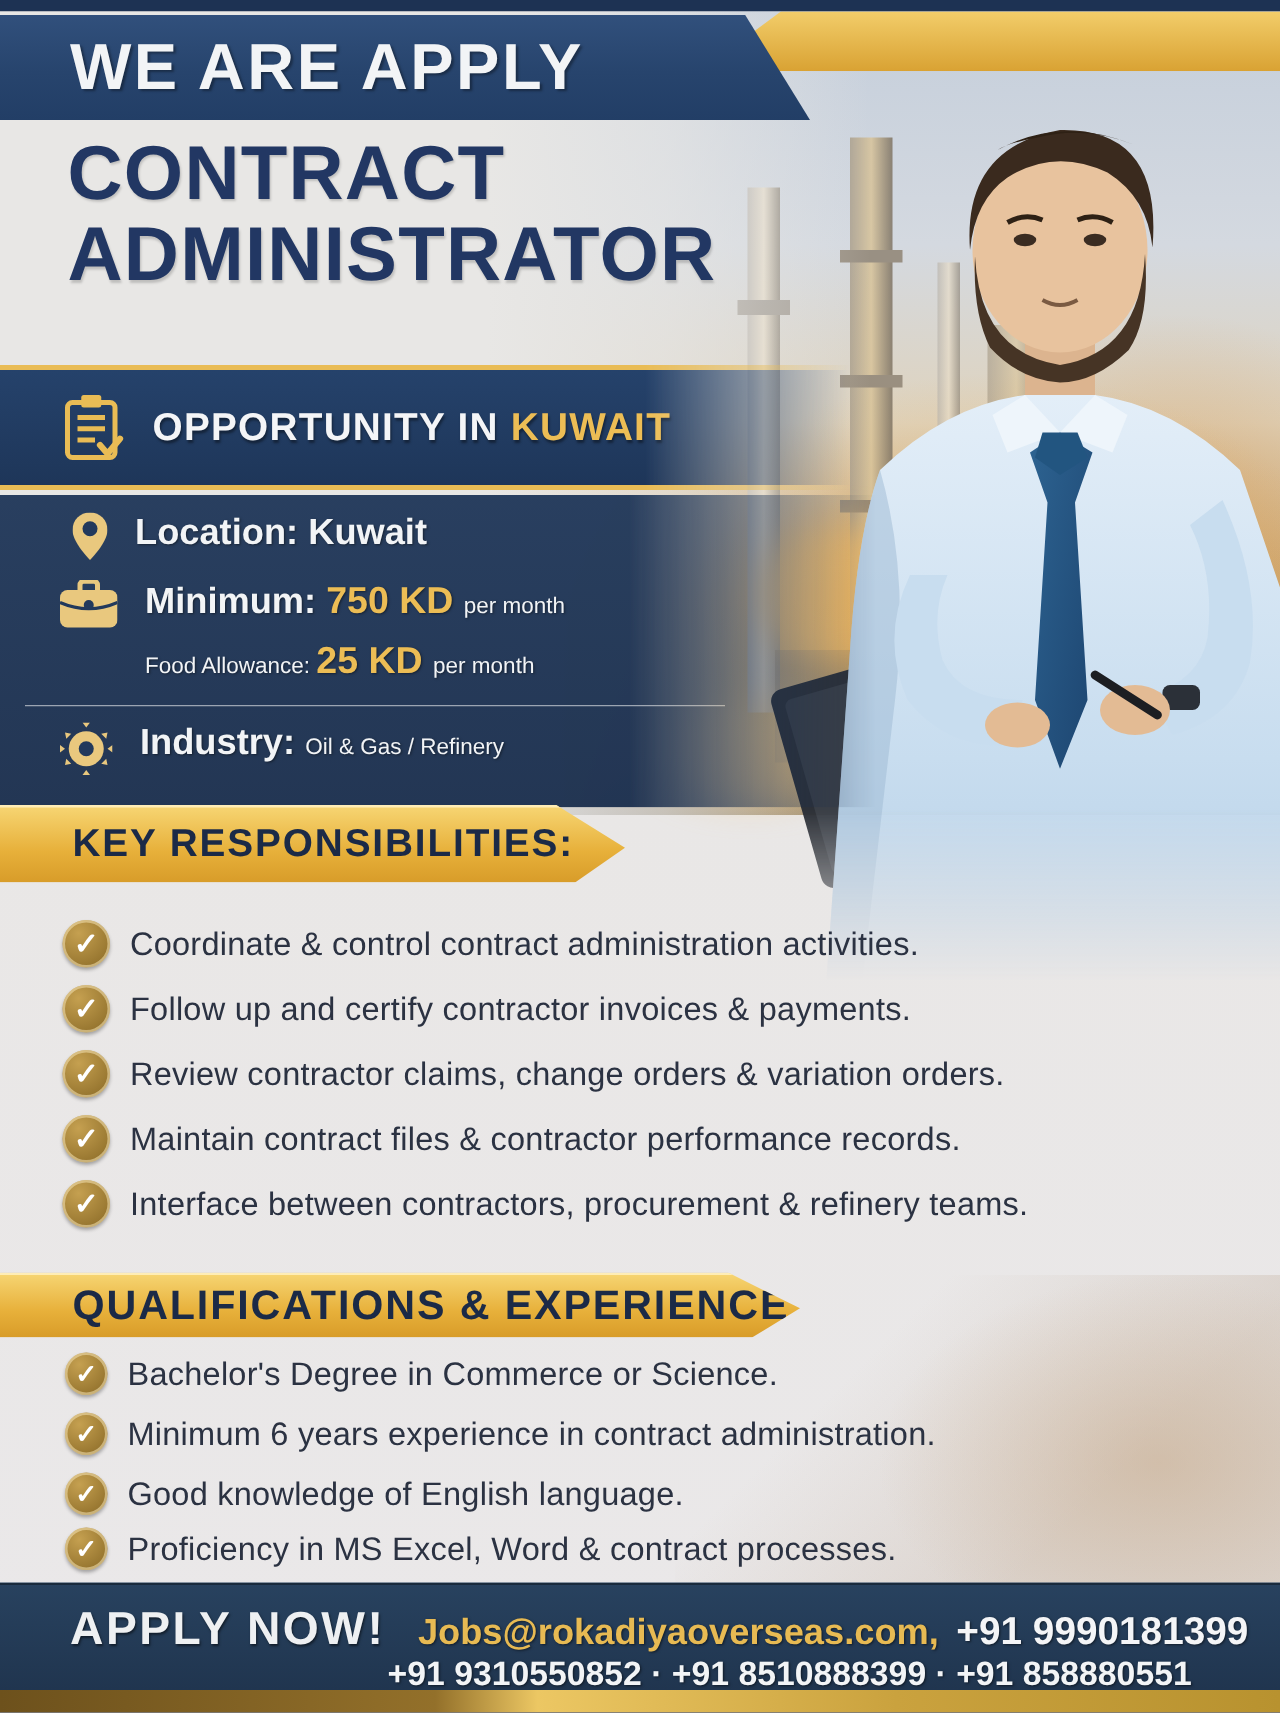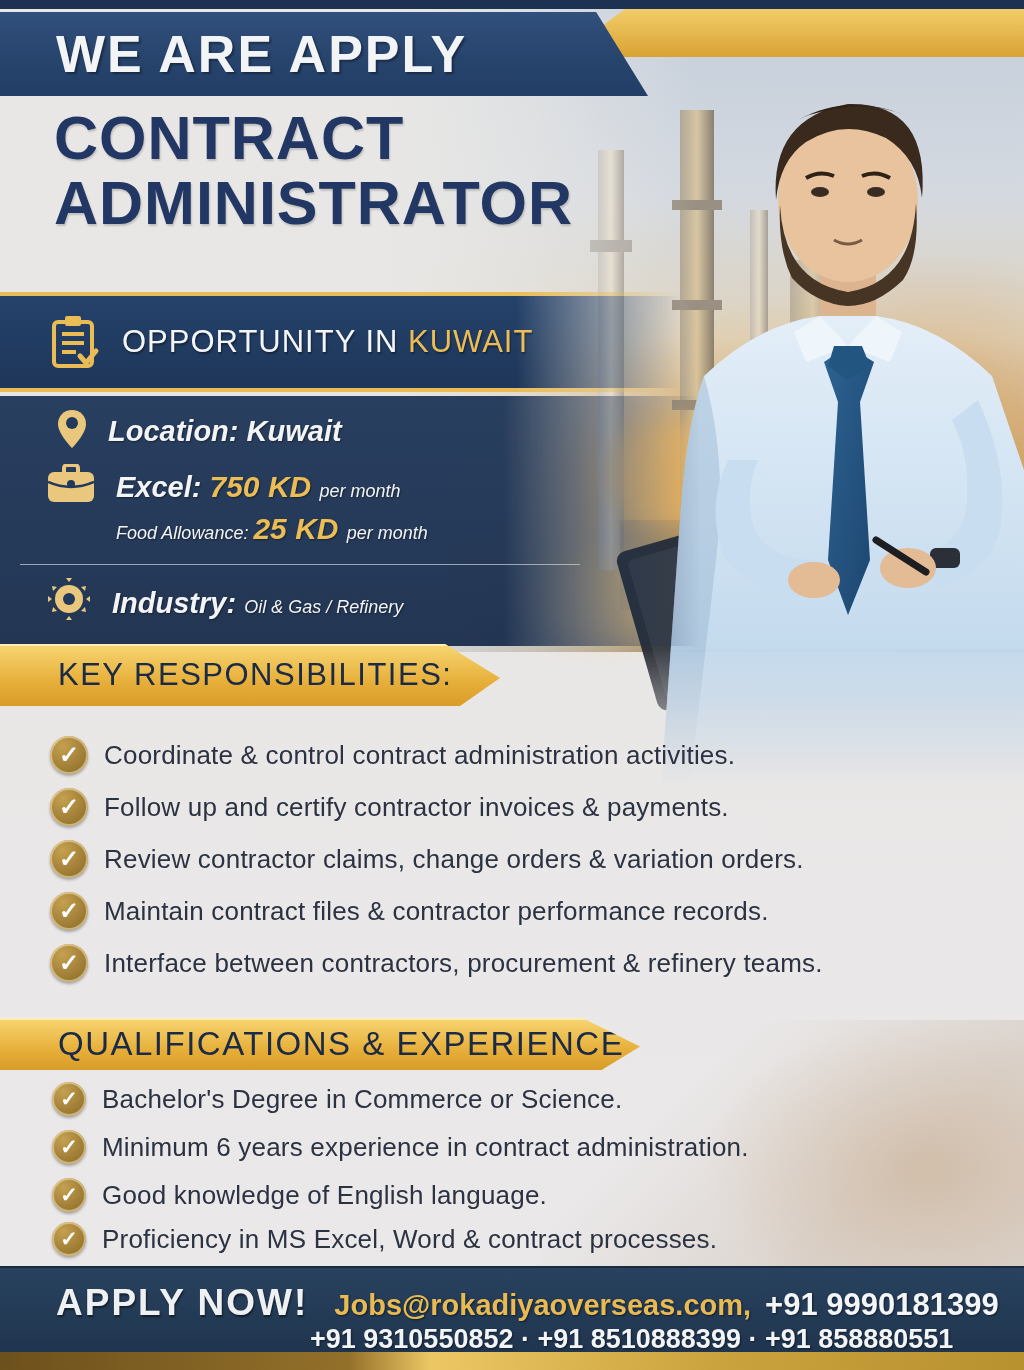--- a/index.html
+++ b/index.html
@@ -53,41 +53,41 @@
   }
   
   .opp-banner{
     position:absolute;left:0;top:292px;width:680px;height:100px;z-index:5;
     background:linear-gradient(180deg,#25426b,#1e3659);
     border-top:4px solid #e9bc55;border-bottom:4px solid #e9bc55;
     display:flex;align-items:center;box-sizing:border-box;padding-left:50px;
     -webkit-mask-image:linear-gradient(90deg,#000 76%,rgba(0,0,0,0) 100%);
     mask-image:linear-gradient(90deg,#000 76%,rgba(0,0,0,0) 100%);
   }
-  .opp-text{margin-left:22px;font-size:31px;font-weight:400;letter-spacing:1px;color:#f4f5f7;text-shadow:1px 2px 2px rgba(0,0,0,.4);}
+  .opp-text{margin-left:22px;font-size:31px;font-weight:700;letter-spacing:1px;color:#f4f5f7;text-shadow:1px 2px 2px rgba(0,0,0,.4);}
   .opp-text .place{color:#ecbd55;}
   
   .details-panel{
     position:absolute;left:0;top:396px;width:700px;height:250px;z-index:5;
     background:linear-gradient(180deg,rgba(33,56,90,.96),rgba(27,47,78,.96));
     -webkit-mask-image:linear-gradient(90deg,#000 72%,rgba(0,0,0,0) 100%);
     mask-image:linear-gradient(90deg,#000 72%,rgba(0,0,0,0) 100%);
   }
-  .detail-row{position:absolute;left:48px;display:flex;align-items:flex-end;color:#f2f4f6;font-style:italic;}
+  .detail-row{position:absolute;left:48px;display:flex;align-items:flex-start;color:#f2f4f6;}
   .detail-row .txt{margin-left:22px;}
   .lbl{font-weight:700;font-size:29px;text-shadow:1px 1px 2px rgba(0,0,0,.45);}
   .val{font-weight:400;font-size:18px;text-shadow:1px 1px 2px rgba(0,0,0,.45);}
   .goldval{color:#ecbd55;font-weight:800;font-size:30px;text-shadow:1px 1px 2px rgba(0,0,0,.45);}
   .divider{position:absolute;left:20px;top:168px;width:560px;height:1px;background:rgba(255,255,255,.55);}
   
   .gold-banner{
     position:absolute;left:0;z-index:6;display:flex;align-items:center;
     background:linear-gradient(180deg,#f7d674 0%,#e7b03a 60%,#d89c29 100%);
     box-shadow:inset 0 2px 0 rgba(255,240,190,.9), 0 3px 6px rgba(0,0,0,.25);
-    color:#1b2a47;font-weight:400;letter-spacing:1.5px;box-sizing:border-box;padding-left:58px;
+    color:#1b2a47;font-weight:700;letter-spacing:1.5px;box-sizing:border-box;padding-left:58px;
   }
   .resp-banner{top:644px;width:500px;height:62px;font-size:31px;
     clip-path:polygon(0 0,89% 0,100% 55%,92% 100%,0 100%);}
   .qual-banner{top:1018px;width:640px;height:52px;font-size:33px;
     clip-path:polygon(0 0,91% 0,100% 55%,94% 100%,0 100%);}
   
   .light-overlay{
     position:absolute;left:540px;top:1020px;width:484px;height:250px;z-index:1;
     background:
       radial-gradient(300px 200px at 80% 60%, rgba(190,150,105,.35), rgba(190,150,105,0) 75%),
@@ -245,21 +245,21 @@
       </svg>
       <div class="txt"><span class="lbl">Location:</span><span class="lbl"> Kuwait</span></div>
     </div>
     <div class="detail-row" style="top:68px;">
       <svg class="icon-gold" width="46" height="40" viewBox="0 0 46 40">
         <rect x="0" y="8" width="46" height="30" rx="6" fill="#e9c87e"></rect>
         <path d="M16,8 V4 a3,3 0 0 1 3,-3 h8 a3,3 0 0 1 3,3 V8" fill="none" stroke="#e9c87e" stroke-width="4"></path>
         <path d="M0,18 Q23,28 46,18" fill="none" stroke="#22395c" stroke-width="2.5"></path>
         <circle cx="23" cy="20" r="4" fill="#22395c"></circle>
       </svg>
-      <div class="txt"><span class="lbl">Excel: </span><span class="goldval">750 KD </span><span class="val">per month</span></div>
+      <div class="txt"><span class="lbl">Minimum: </span><span class="goldval">750 KD </span><span class="val">per month</span></div>
     </div>
     <div class="detail-row" style="top:116px;left:116px;">
       <div><span class="val">Food Allowance: </span><span class="goldval">25 KD </span><span class="val">per month</span></div>
     </div>
     <div class="divider"></div>
     <div class="detail-row" style="top:182px;">
       <svg class="icon-gold" width="42" height="42" viewBox="0 0 42 42">
         <path d="M21,4 l3,-4 h-6 Z M21,38 l3,4 h-6 Z M4,21 l-4,3 v-6 Z M38,21 l4,3 v-6 Z M9,9 l-5,-1 l1,5 Z M33,9 l5,-1 l-1,5 Z M9,33 l-5,1 l1,-5 Z M33,33 l5,1 l-1,-5 Z" fill="#e9c87e"></path>
         <circle cx="21" cy="21" r="14" fill="#e9c87e"></circle>
         <circle cx="21" cy="21" r="6" fill="#22395c"></circle>

